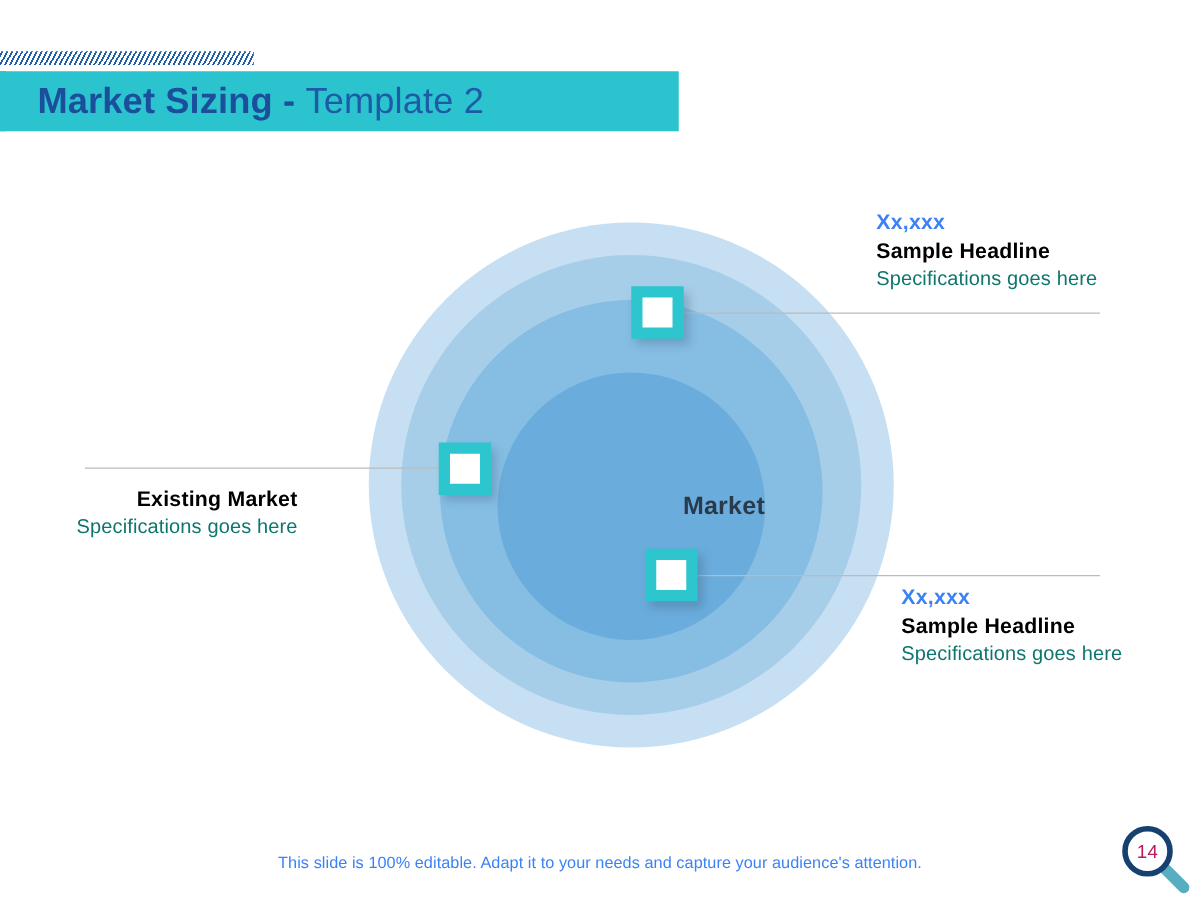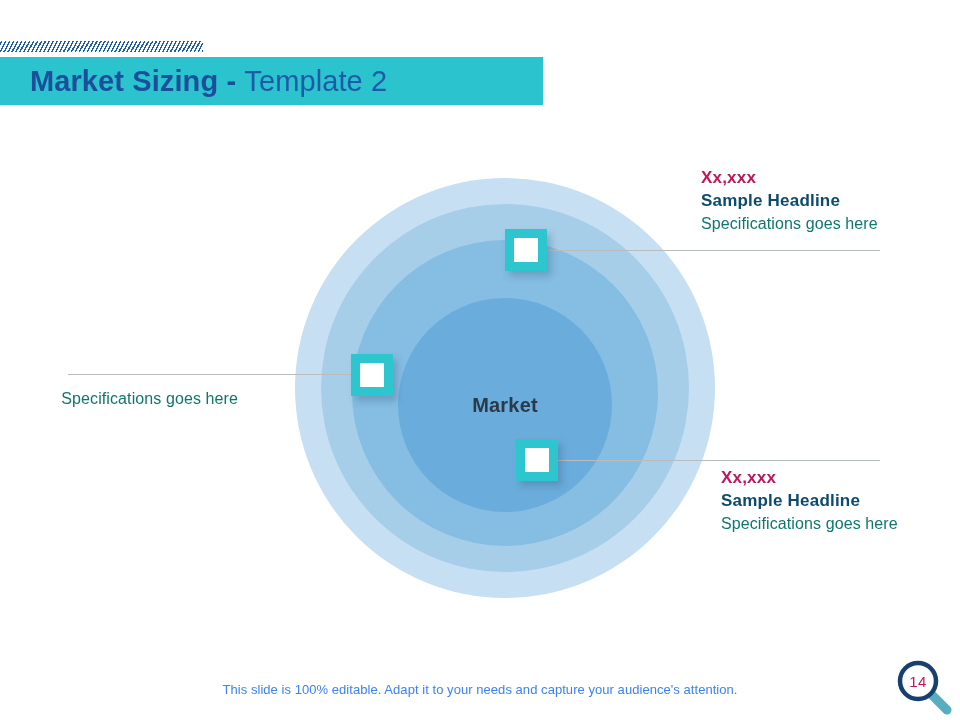--- a/index.html
+++ b/index.html
@@ -34,21 +34,21 @@
 
   
   .circle{position:absolute;border-radius:50%;}
   #circle-outer {left:295px;top:178px;width:420px;height:420px;background:#c6dff3;}
   #circle-middle{left:321px;top:204px;width:368px;height:368px;background:#a7cee9;}
   #circle-inner {left:352px;top:240px;width:306px;height:306px;background:#85bde3;}
   #circle-core  {left:398px;top:298px;width:214px;height:214px;background:#6aaddc;}
 
   #core-label{
     position:absolute;left:398px;top:298px;width:214px;height:214px;
-    display:flex;flex-direction:column;align-items:center;justify-content:center;
+    display:flex;flex-direction:column;align-items:flex-end;justify-content:center;
     color:#2b3a4a;font-size:20px;font-weight:600;line-height:1.32;
     text-align:center;letter-spacing:.2px;
   }
 
   
   .connector{position:absolute;height:1px;background:#b9bcbe;}
   #connector-top   {left:547px;top:250px;width:333px;}
   #connector-left  {left:68px; top:374px;width:290px;}
   #connector-bottom{left:556px;top:460px;width:324px;}
 
@@ -58,22 +58,22 @@
     display:flex;align-items:center;justify-content:center;
     box-shadow:4px 5px 7px rgba(60,90,120,.32);
   }
   .marker-inner{width:24px;height:24px;background:#ffffff;}
   #marker-top   {left:505px;top:229px;}
   #marker-left  {left:351px;top:354px;}
   #marker-bottom{left:516px;top:439px;}
 
   
   .callout{position:absolute;line-height:1.38;}
-  .callout .value{font-size:17px;font-weight:bold;color:#be185d;letter-spacing:.2px;}
-  .callout .headline{font-size:17px;font-weight:bold;color:#0c4a6e;letter-spacing:.2px;}
+  .callout .value{font-size:17px;font-weight:bold;color:#3b82f6;letter-spacing:.2px;}
+  .callout .headline{font-size:17px;font-weight:bold;color:#000000;letter-spacing:.2px;}
   .callout .spec{font-size:16px;color:#0f766e;letter-spacing:.1px;}
   #callout-top    {left:701px;top:166px;text-align:left;}
   #callout-bottom {left:721px;top:466px;text-align:left;}
   #callout-left   {left:0px;  top:388px;width:238px;text-align:right;}
 
   
   #footer-note{
     position:absolute;left:0;top:682px;width:960px;text-align:center;
     font-size:13px;color:#3b82f6;letter-spacing:.05px;
   }
@@ -120,20 +120,21 @@
   <div class="marker-inner"></div>
 </div>
 
 <div id="callout-top" class="callout">
   <div class="value">Xx,xxx</div>
   <div class="headline">Sample Headline</div>
   <div class="spec">Specifications goes here</div>
 </div>
 
 <div id="callout-left" class="callout">
+  <div class="headline">Existing Market</div>
   <div class="spec">Specifications goes here</div>
 </div>
 
 <div id="callout-bottom" class="callout">
   <div class="value">Xx,xxx</div>
   <div class="headline">Sample Headline</div>
   <div class="spec">Specifications goes here</div>
 </div>
 
 <div id="footer-note">This slide is 100% editable. Adapt it to your needs and capture your audience's attention.</div>

